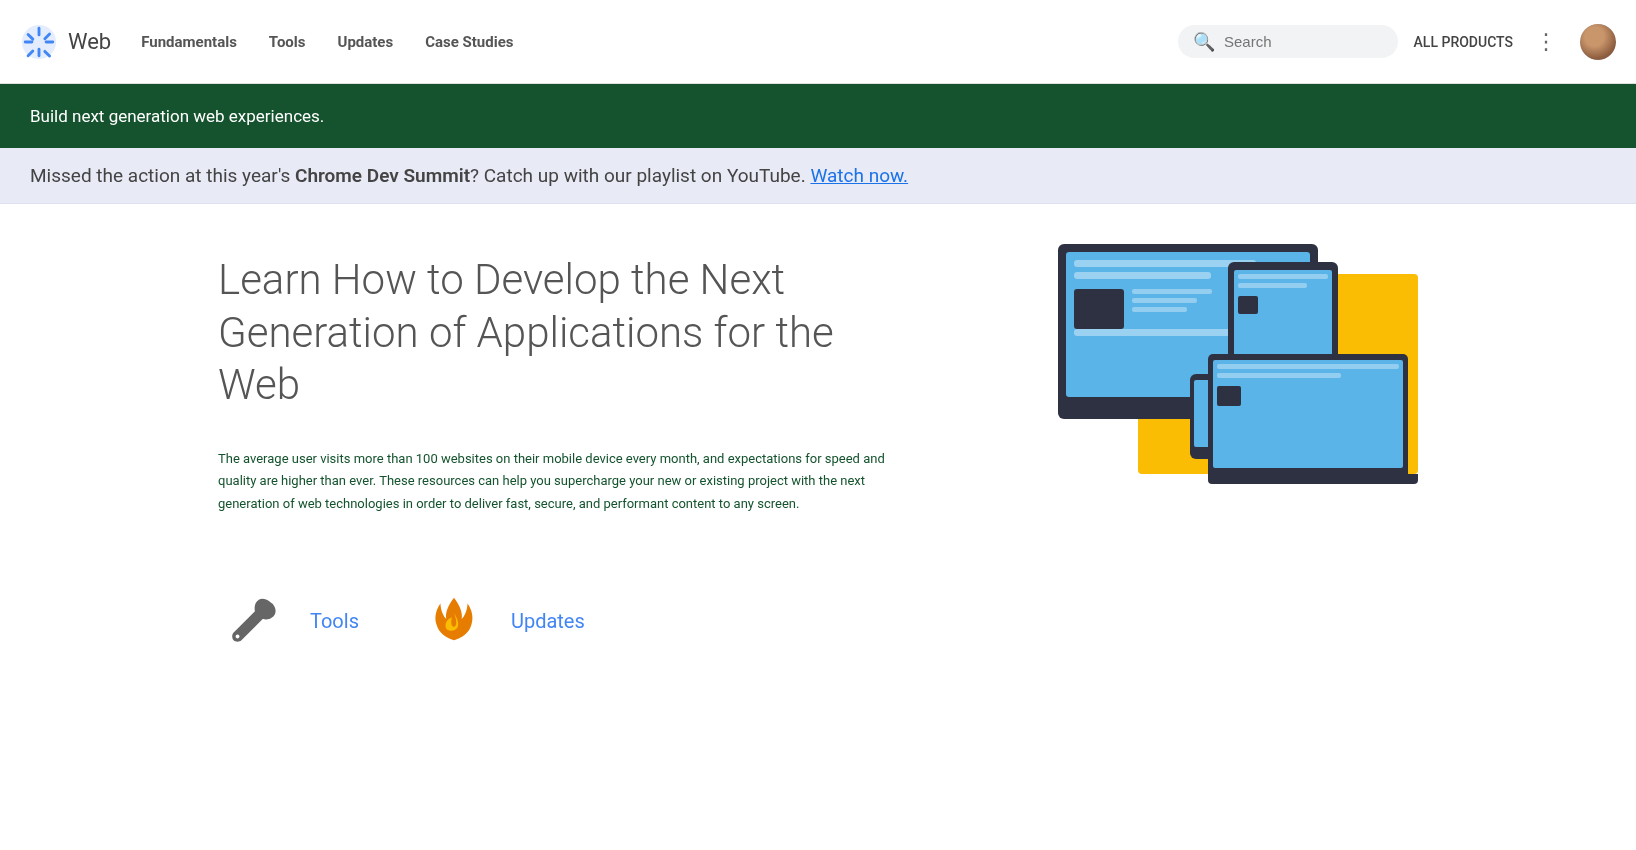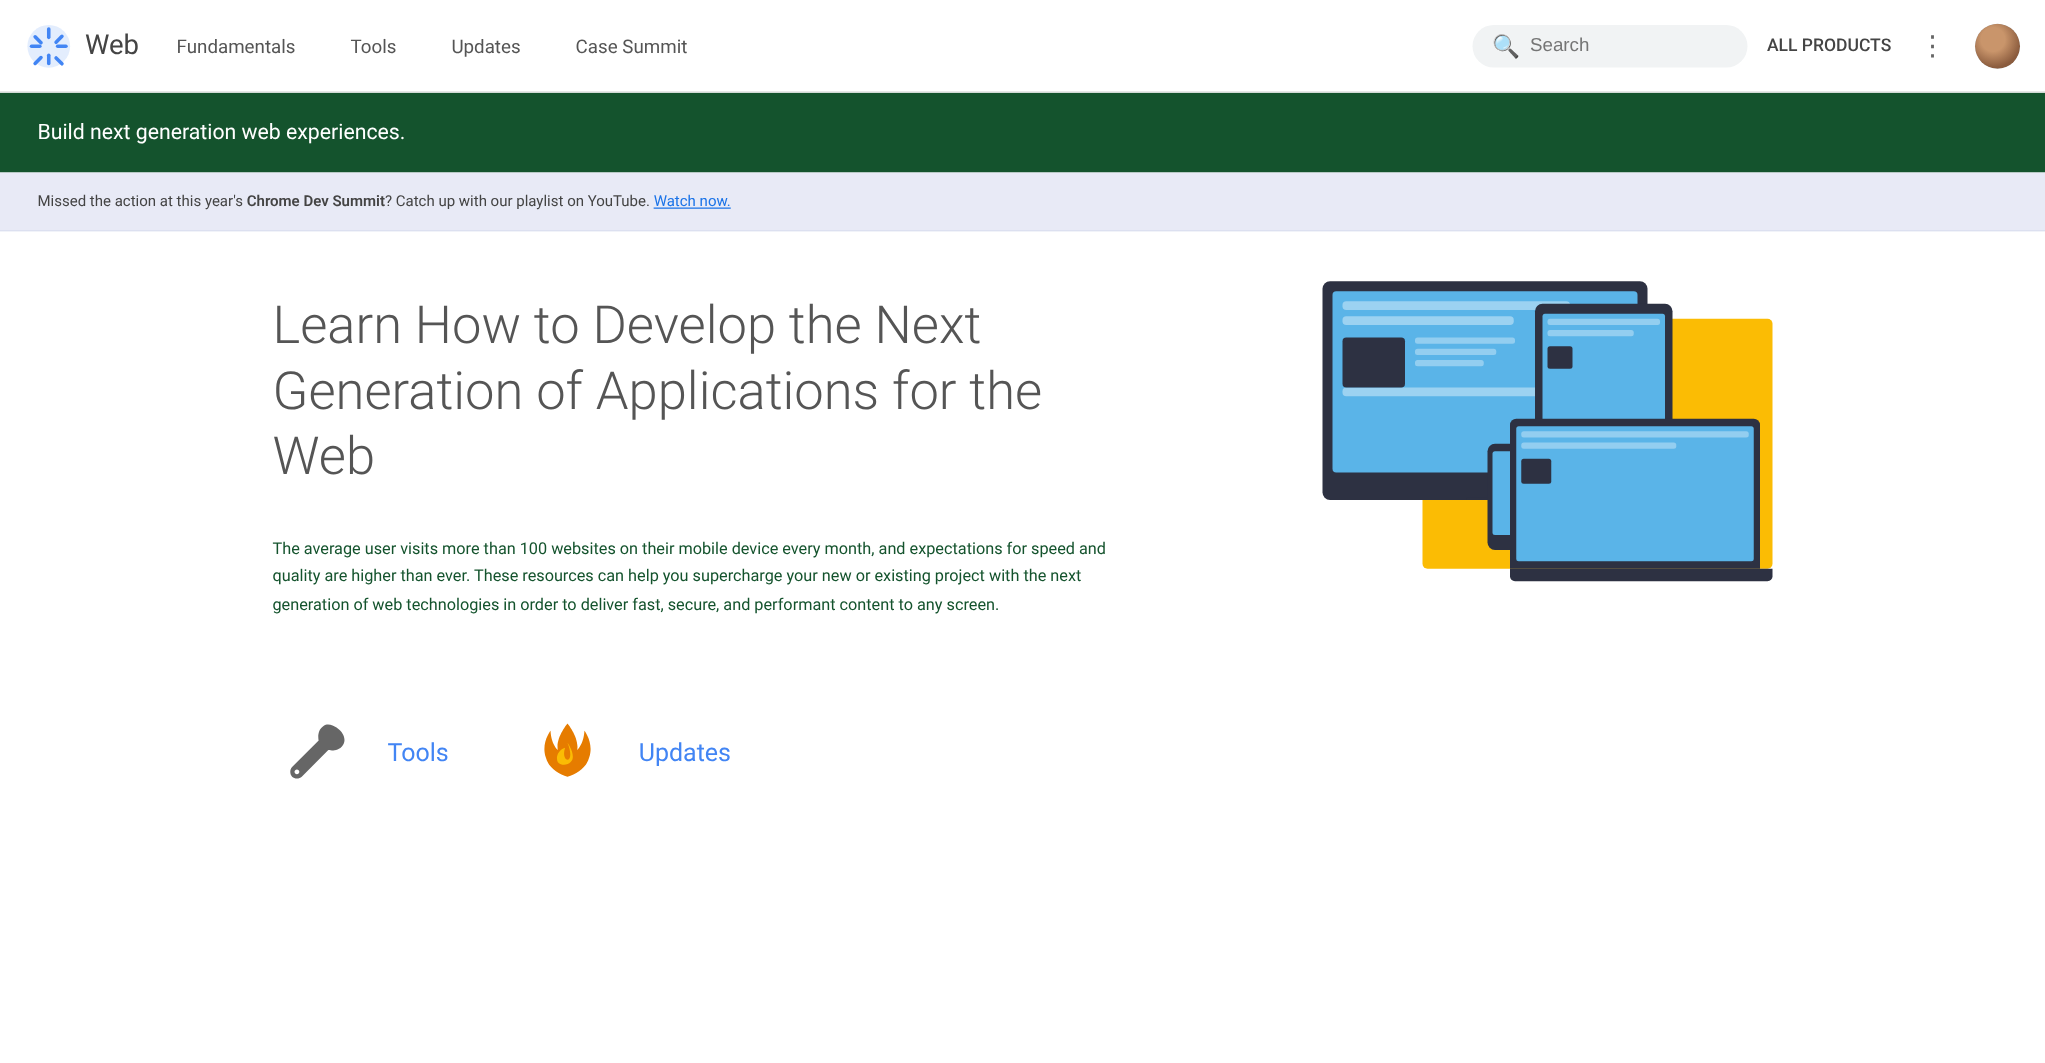--- a/index.html
+++ b/index.html
@@ -2,21 +2,21 @@
 <html><head>
   <meta charset="utf-8">
   <style>
     * { margin: 0; padding: 0; box-sizing: border-box; }
     body { font-family: 'Roboto', Arial, sans-serif; background: #fff; color: #333; }
 
     
     .navbar {
       display: flex;
       align-items: center;
-      height: 74px;
+      height: 84px;
       background: #fff;
       border-bottom: 1px solid #e0e0e0;
       padding: 0 20px;
       position: relative;
       z-index: 10;
     }
     .nav-logo {
       display: flex;
       align-items: center;
       gap: 10px;
@@ -26,22 +26,23 @@
       width: 38px;
       height: 38px;
     }
     .nav-logo-text {
       font-size: 22px;
       color: #444;
       font-weight: 400;
     }
     .nav-links {
       display: flex;
-      gap: 44px;
+      gap: 32px;
       flex: 1;
+      font-weight: bold;
     }
     .nav-link {
       font-size: 15px;
       color: #555;
       text-decoration: none;
       cursor: pointer;
     }
     .nav-right {
       display: flex;
       align-items: center;
@@ -105,21 +106,21 @@
     }
     .hero-banner-text {
       font-size: 17px;
       font-weight: 400;
     }
 
     
     .notification-bar {
       background: #e8eaf6;
       padding: 16px 30px;
-      font-size: 12px;
+      font-size: 19px;
       color: #444;
       border-bottom: 1px solid #dce0f0;
     }
     .notification-bar strong { font-weight: 600; }
     .notification-link {
       color: #1a73e8;
       text-decoration: underline;
       cursor: pointer;
     }
 
@@ -333,21 +334,21 @@
         <rect x="9.5" y="27" width="3" height="10" rx="1.5" transform="rotate(45 11 32)"></rect>
         <rect x="27" y="27" width="3" height="10" rx="1.5" transform="rotate(-45 29 32)"></rect>
       </g>
     </svg>
     <span class="nav-logo-text">Web</span>
   </div>
   <div class="nav-links">
     <a class="nav-link">Fundamentals</a>
     <a class="nav-link">Tools</a>
     <a class="nav-link">Updates</a>
-    <a class="nav-link">Case Summit</a>
+    <a class="nav-link">Case Studies</a>
   </div>
   <div class="nav-right">
     <div class="search-container">
       <span class="search-icon">🔍</span>
       <input class="search-input" type="text" placeholder="Search" style="">
     </div>
     <span class="all-products">ALL PRODUCTS</span>
     <span class="three-dots">⋮</span>
     <div class="avatar">
       <div class="avatar-img"></div>

